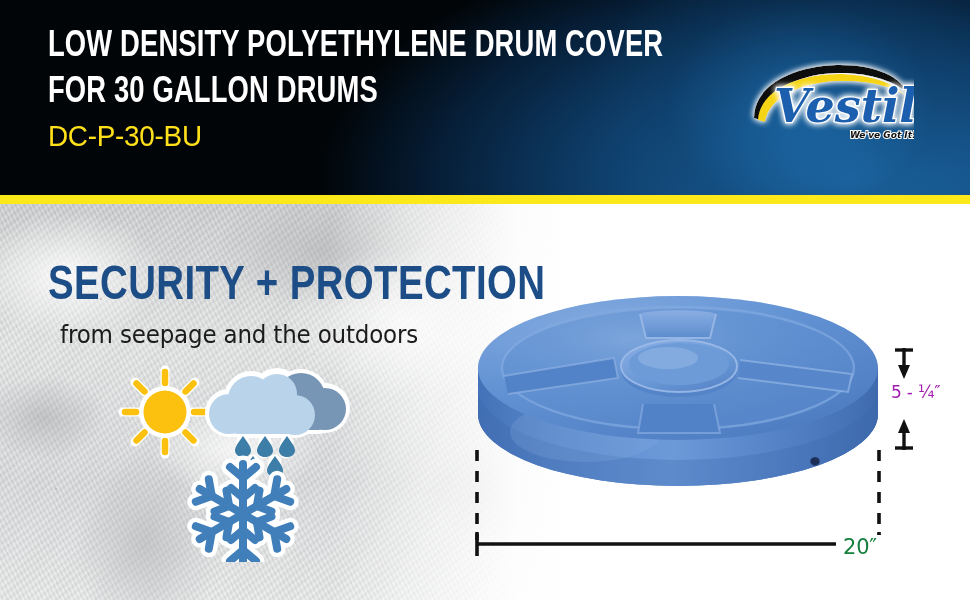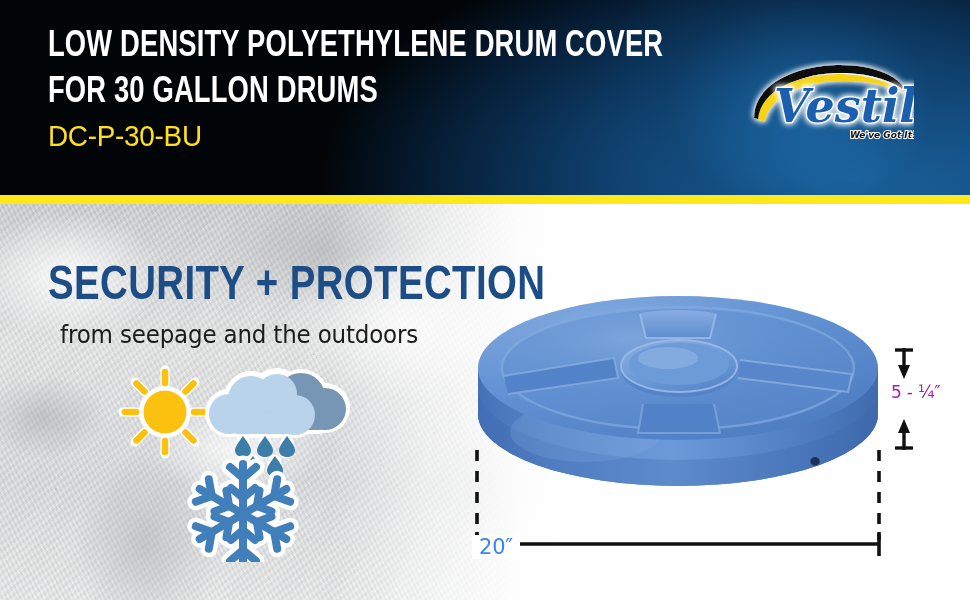--- a/index.html
+++ b/index.html
@@ -221,22 +221,22 @@
     top: 448px;
     width: 412px;
     height: 115px;
   }
   .dim-width svg { display: block; }
   .dim-width-label {
     position: absolute;
     left: 472px;
     top: 535px;
     width: 412px;
-    text-align: left;
-    color: #3b82f6;
+    text-align: right;
+    color: #15803d;
     font-family: "DejaVu Sans", sans-serif;
     font-size: 21px;
     letter-spacing: -0.2px;
   }
   .dim-width-label span {
     background: #ffffff;
     padding: 0 7px;
   }
 </style>
 </head>

